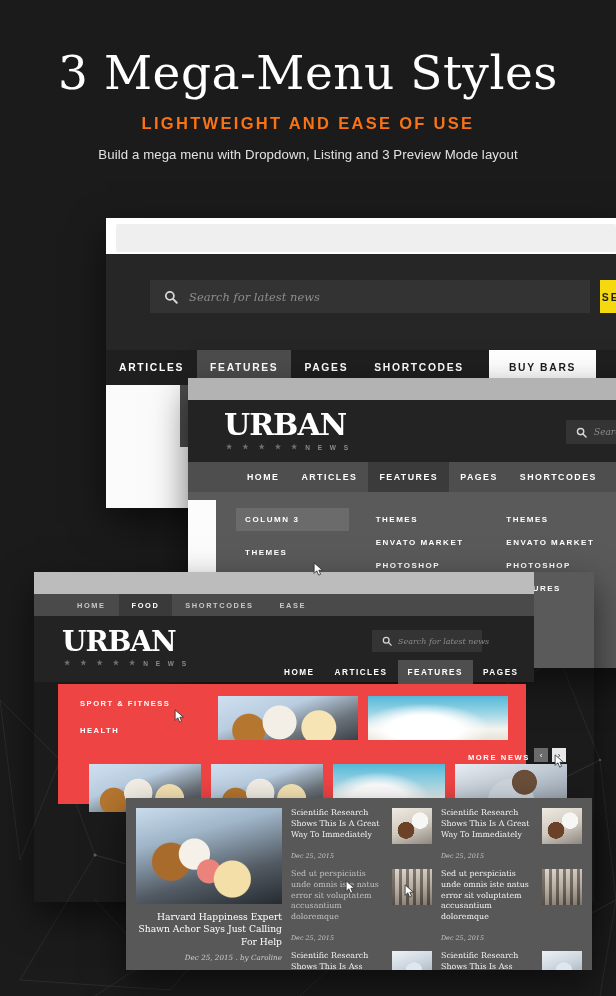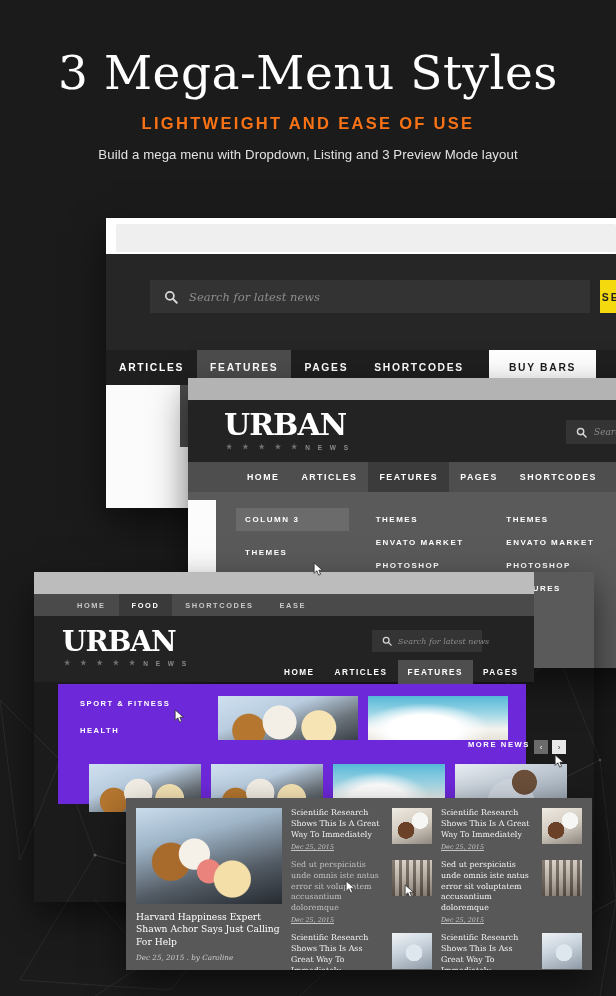--- a/index.html
+++ b/index.html
@@ -170,67 +170,67 @@
   #p3-nav {
     position:absolute; left:240px; top:88px; height:24px;
     display:flex; align-items:stretch;
   }
   #p3-nav .nv {
     display:flex; align-items:center; padding:0 10px; color:#fff;
     font-size:8.2px; font-weight:700; letter-spacing:1.5px; white-space:nowrap;
   }
   #p3-nav .nv.active { background:#4e4e4e; }
   #p3-mega {
-    position:absolute; left:24px; top:112px; width:468px; height:120px; background:#6d28d9;
+    position:absolute; left:24px; top:112px; width:468px; height:120px; background:#ef4444;
   }
   #p3-side { position:absolute; left:0; top:6px; width:152px; }
   #p3-side .si {
     font-size:7.6px; font-weight:700; letter-spacing:1.5px; color:#ffffff;
     padding:9px 22px; white-space:nowrap; overflow:hidden;
   }
   #p3-side .si.active { background:#4e4e4e; }
   #p3-thumbs { position:absolute; left:160px; top:12px; display:flex; gap:10px; }
   #p3-thumbs .th { width:140px; height:44px; overflow:hidden; }
   #p3-morebar {
     position:absolute; left:160px; top:168px; width:380px; height:22px;
-    display:flex; align-items:flex-start; justify-content:flex-end; gap:4px; padding-right:8px;
+    display:flex; align-items:flex-end; justify-content:flex-end; gap:4px; padding-right:8px;
   }
   #p3-morebar .mlabel { font-size:7.6px; font-weight:700; letter-spacing:1.6px; color:#ffffff; }
   #p3-morebar .arw {
     width:14px; height:14px; background:#6b6b6b; color:#fff; font-size:8px;
     display:flex; align-items:center; justify-content:center;
   }
   #p3-morebar .arw.on { background:#e8e8e8; color:#333; }
   #p3-row2 { position:absolute; left:55px; top:192px; display:flex; gap:10px; }
   #p3-row2 .th { width:112px; height:48px; overflow:hidden; }
 
   
   #panel4 { left:126px; top:798px; width:466px; height:172px; background:#585858; z-index:24; padding:10px; }
   #p4-grid { display:flex; gap:9px; height:100%; }
-  #p4-hero { width:146px; flex:none; }
+  #p4-hero { width:146px; flex:none;text-align:right; }
   #p4-hero .heroimg { width:146px; height:96px; overflow:hidden; }
   #p4-hero .ht {
     font-family:"DejaVu Serif","Liberation Serif",serif; font-size:9.2px;
     color:#ffffff; line-height:1.35; margin-top:7px;
   }
   #p4-hero .hm {
     font-family:"DejaVu Serif","Liberation Serif",serif; font-style:italic;
     font-size:7.2px; color:#cdcdcd; margin-top:5px;
   }
   .p4col { flex:1; display:flex; flex-direction:column; gap:9px; min-width:0; }
   .p4item { display:flex; gap:7px; align-items:flex-start; }
   .p4item .txt { flex:1; min-width:0; }
   .p4item .t {
     font-family:"DejaVu Serif","Liberation Serif",serif; font-size:7.9px;
     color:#f2f2f2; line-height:1.38;
   }
   .p4item .t.dim { color:#c0c0c0; }
   .p4item .m {
     font-family:"DejaVu Serif","Liberation Serif",serif; font-style:italic;
-    font-size:6.4px; color:#c4c4c4; margin-top:2px;text-decoration:underline;
+    font-size:6.4px; color:#c4c4c4; margin-top:11px;
   }
   .p4item .tim { width:40px; height:36px; flex:none; overflow:hidden; }
 
   
   .ph { width:100%; height:100%; display:block; }
   .ph-food {
     background:
       radial-gradient(circle at 72% 72%, #f6e4b4 0 16%, transparent 17%),
       radial-gradient(circle at 44% 60%, #f3efe6 0 20%, transparent 21%),
       radial-gradient(circle at 22% 78%, #b5762f 0 14%, transparent 15%),

